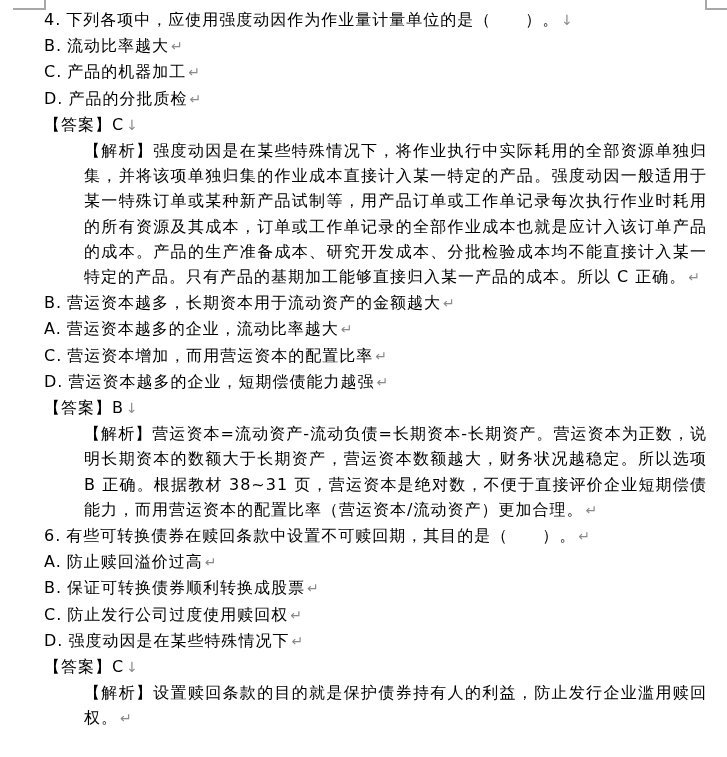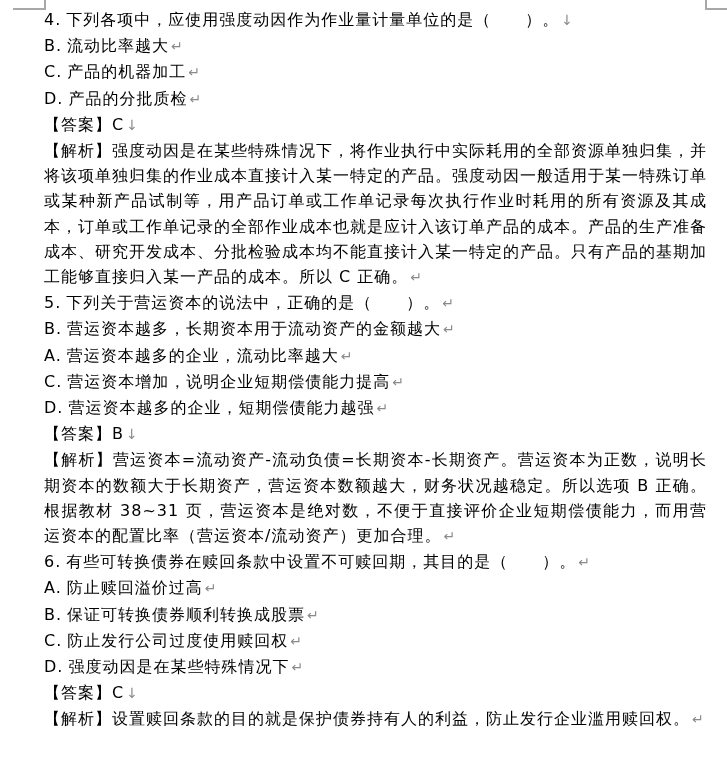--- a/index.html
+++ b/index.html
@@ -28,20 +28,21 @@
     width: 663px;
     font-size: 16px;
     line-height: 25.2px;
     letter-spacing: 1px;
     color: #000000;
   }
   .para { margin: 0; }
   .just {
     text-align: justify;
     text-justify: inter-ideograph;
+    margin-left: 40px;
   }
   .lbl { margin-right: 5px; }
   .mark {
     color: #8a8a8a;
     font-size: 14px;
     letter-spacing: 0;
     padding-left: 2px;
   }
 </style>
 </head>
@@ -69,30 +70,27 @@
       <span class="lbl">D.</span><span>产品的分批质检</span><span class="mark">↵</span>
     </div>
     <div class="para">
       <span>【答案】</span><span>C</span><span class="mark">↓</span>
     </div>
     <div class="para just">
       <span>【解析】</span><span>强度动因是在某些特殊情况下，将作业执行中实际耗用的全部资源单独归集，并将该项单独归集的作业成本直接计入某一特定的产品。强度动因一般适用于某一特殊订单或某种新产品试制等，用产品订单或工作单记录每次执行作业时耗用的所有资源及其成本，订单或工作单记录的全部作业成本也就是应计入该订单产品的成本。产品的生产准备成本、研究开发成本、分批检验成本均不能直接计入某一特定的产品。只有产品的基期加工能够直接归入某一产品的成本。所以 C 正确。</span><span class="mark">↵</span>
     </div>
 
     <div class="para">
-      <span class="lbl">5.</span><span>下列关于营运资本的说法中，正确的是（　　）。</span><span class="mark">↵</span>
-    </div>
-    <div class="para">
       <span class="lbl">B.</span><span>营运资本越多，长期资本用于流动资产的金额越大</span><span class="mark">↵</span>
     </div>
     <div class="para">
       <span class="lbl">A.</span><span>营运资本越多的企业，流动比率越大</span><span class="mark">↵</span>
     </div>
     <div class="para">
-      <span class="lbl">C.</span><span>营运资本增加，说明企业短期偿债能力提高</span><span class="mark">↵</span>
+      <span class="lbl">C.</span><span>营运资本增加，而用营运资本的配置比率</span><span class="mark">↵</span>
     </div>
     <div class="para">
       <span class="lbl">D.</span><span>营运资本越多的企业，短期偿债能力越强</span><span class="mark">↵</span>
     </div>
     <div class="para">
       <span>【答案】</span><span>B</span><span class="mark">↓</span>
     </div>
     <div class="para just">
       <span>【解析】</span><span>营运资本=流动资产-流动负债=长期资本-长期资产。营运资本为正数，说明长期资本的数额大于长期资产，营运资本数额越大，财务状况越稳定。所以选项 B 正确。根据教材 38~31 页，营运资本是绝对数，不便于直接评价企业短期偿债能力，而用营运资本的配置比率（营运资本/流动资产）更加合理。</span><span class="mark">↵</span>
     </div>

